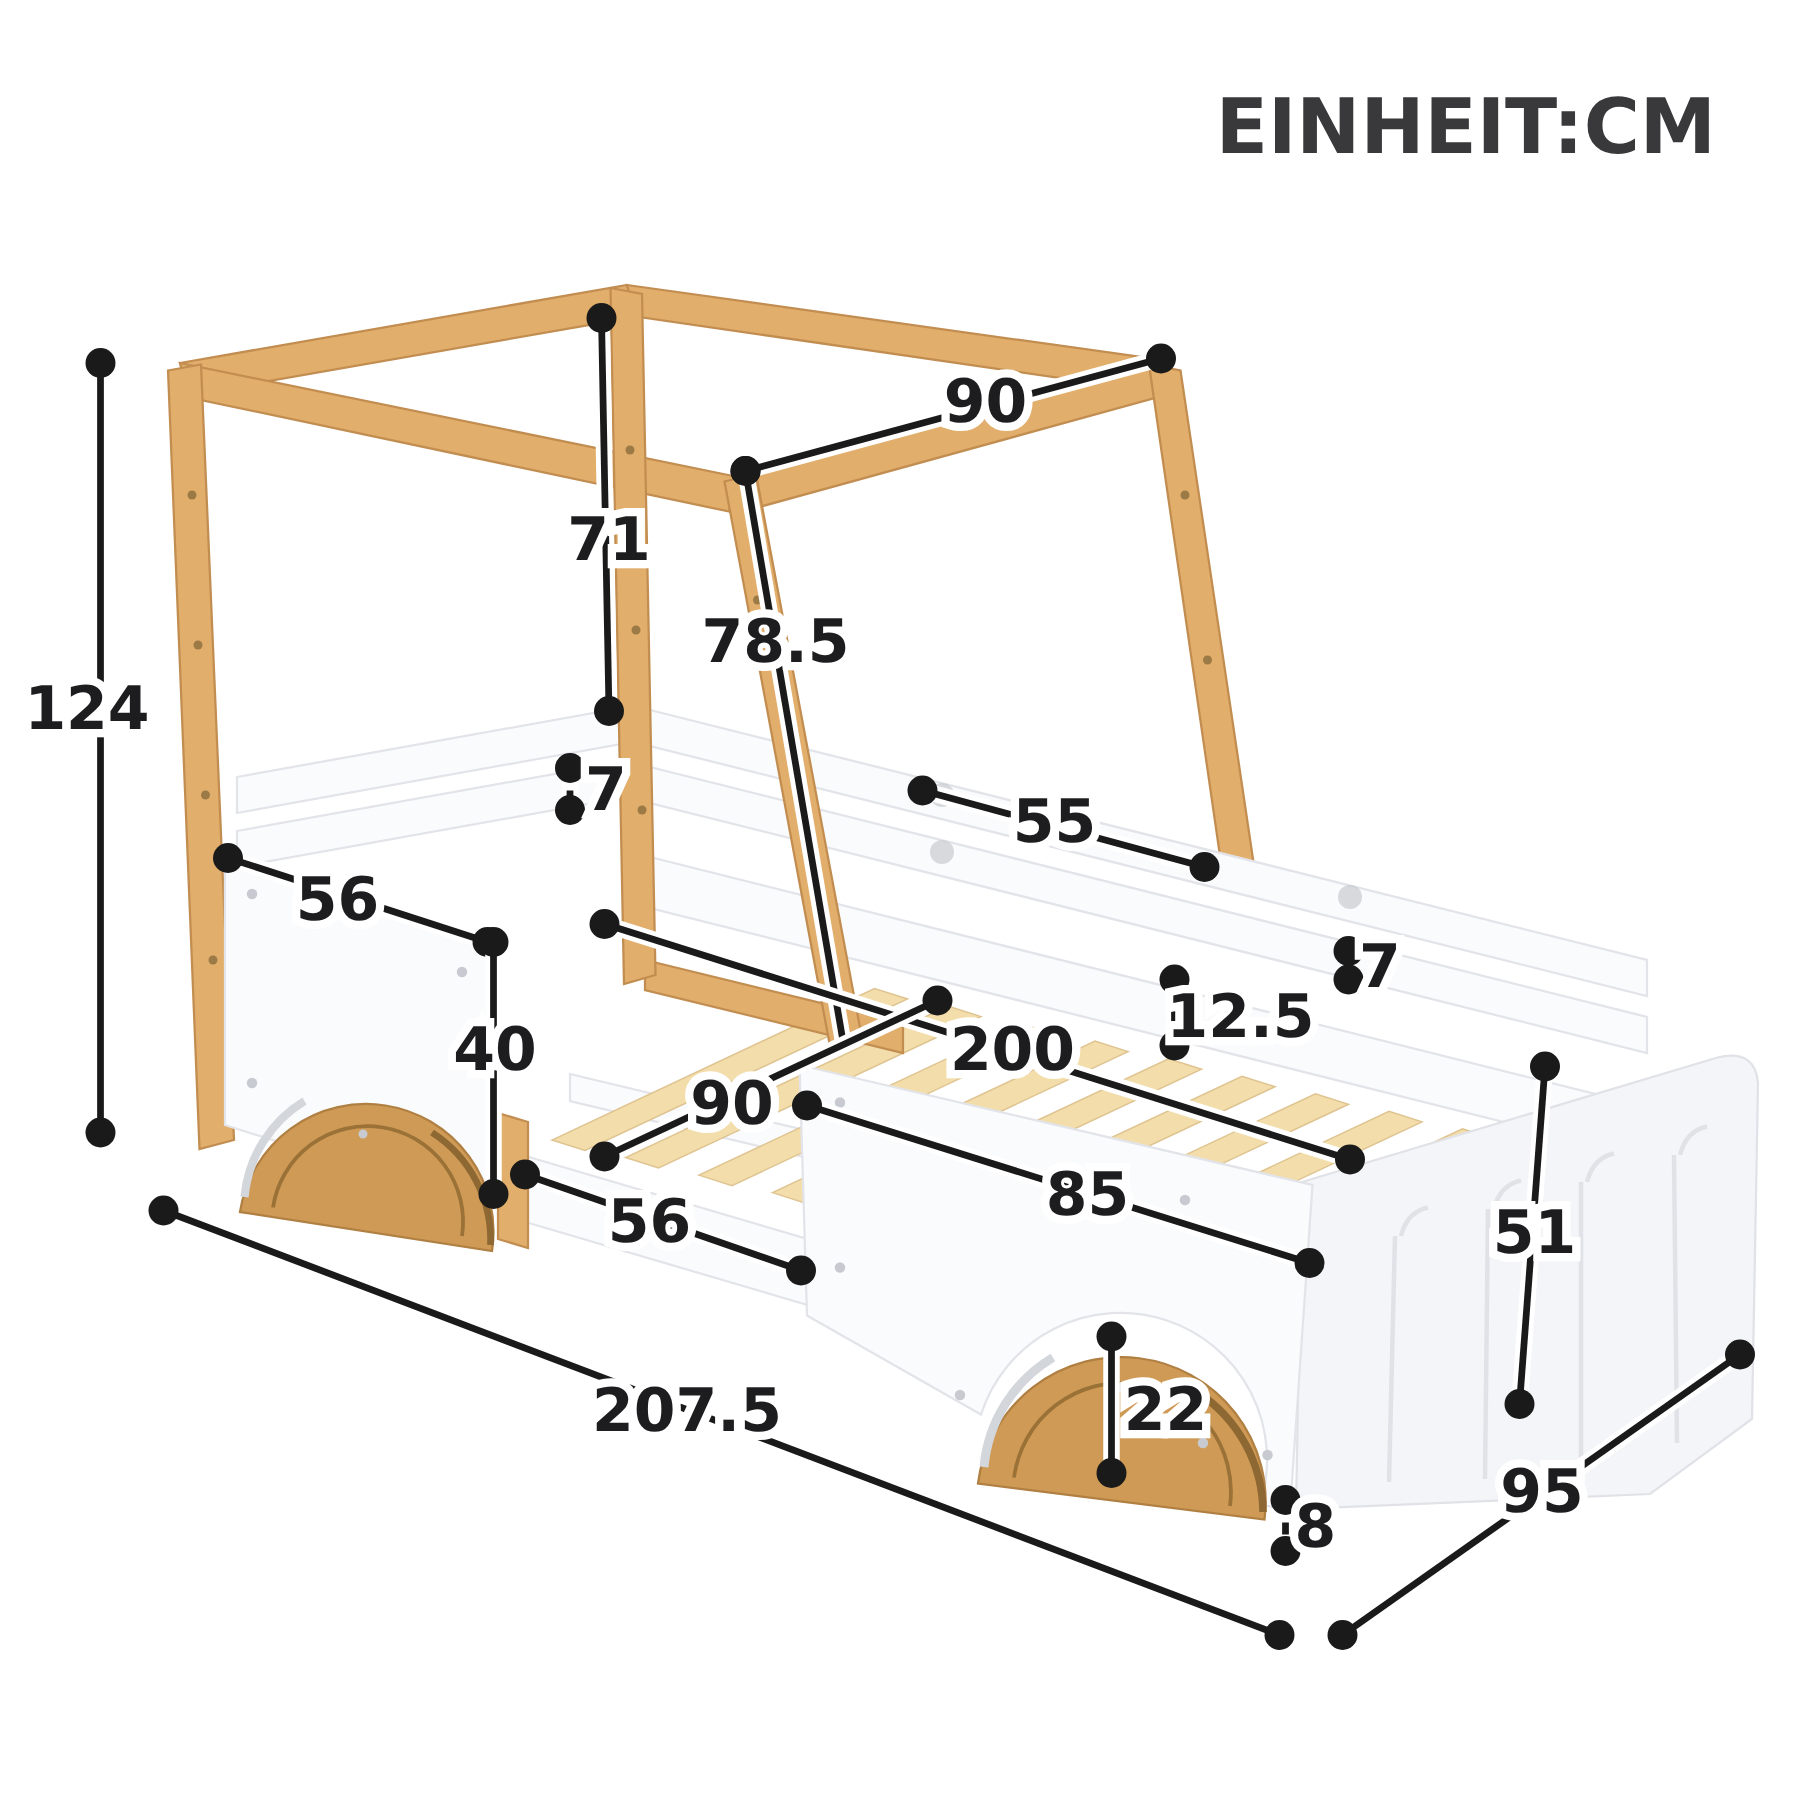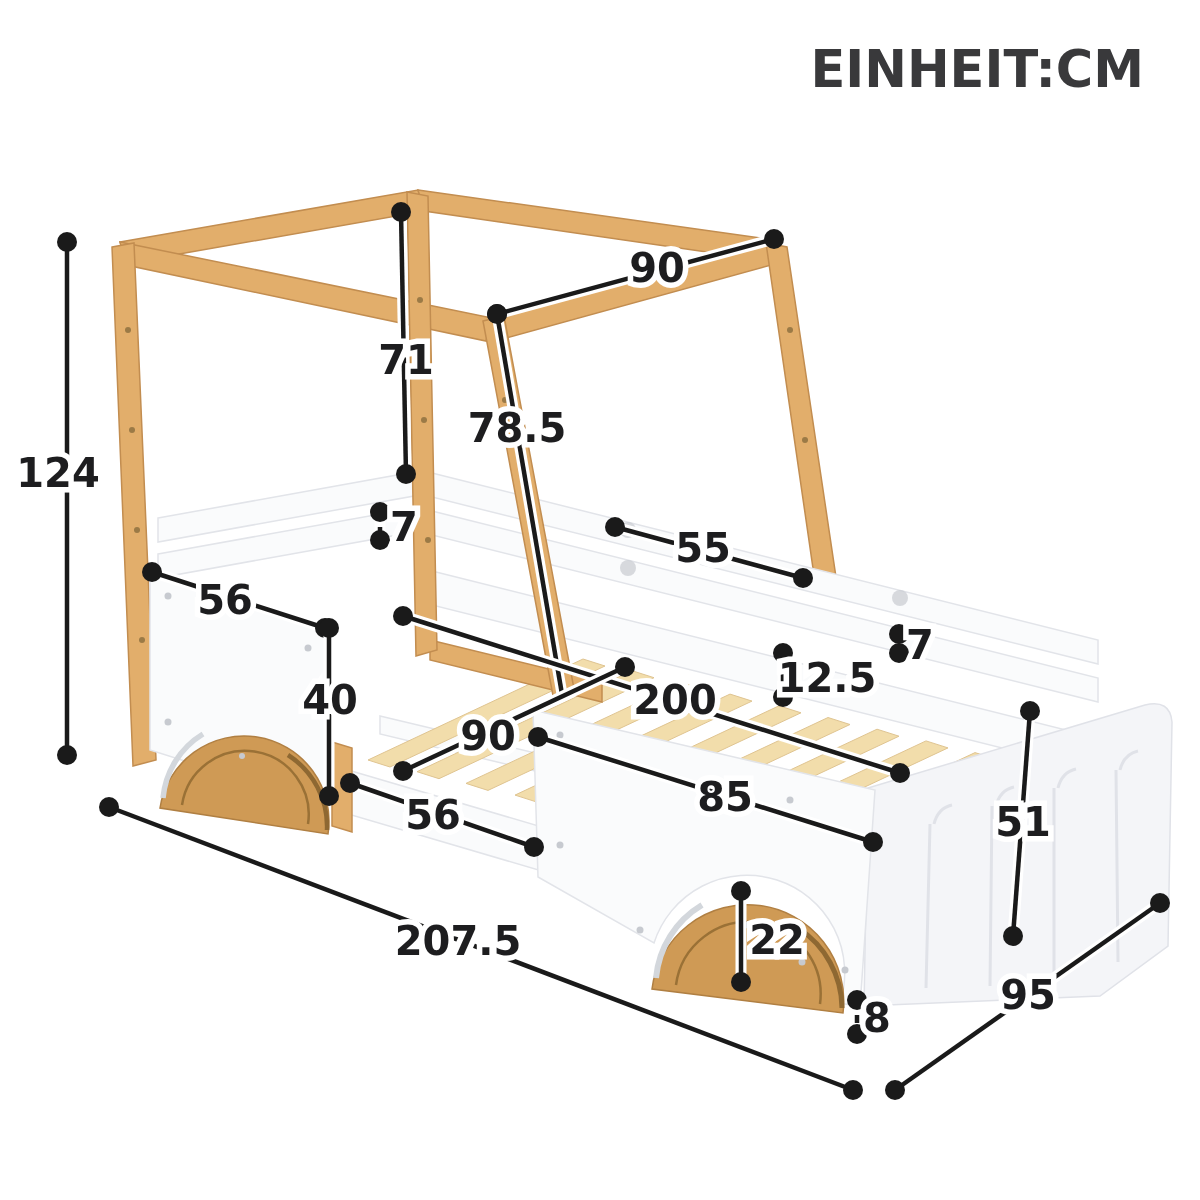--- a/index.html
+++ b/index.html
@@ -1,18 +1,18 @@
 <!DOCTYPE html>
 <html><head>
 <meta charset="utf-8">
 <style>
   html,body{margin:0;padding:0;background:#ffffff;}
   #stage{position:relative;width:1200px;height:1200px;background:#ffffff;overflow:hidden;
          font-family:"DejaVu Sans","Liberation Sans",sans-serif;}
-  #unit-title{position:absolute;top:40px;right:56px;font-size:51px;font-weight:bold;
+  #unit-title{position:absolute;top:56px;right:56px;font-size:51px;font-weight:bold;
               color:#39393b;letter-spacing:0px;font-family:"DejaVu Sans","Liberation Sans",sans-serif;}
   svg{position:absolute;left:0;top:0;}
   .wood{fill:#e2ae6b;stroke:#c28d50;stroke-width:1.5;}
   .woodDark{fill:#cf9a55;stroke:#b07f42;stroke-width:1.5;}
   .white{fill:#fafbfc;stroke:#e2e4e9;stroke-width:1.5;}
   .white2{fill:#f4f5f8;stroke:#e0e2e8;stroke-width:1.5;}
   .slat{fill:#f2ddab;stroke:#dfc491;stroke-width:1;}
   .dimline{stroke:#1a1a1a;stroke-width:4.5;fill:none;}
   .dimcase{stroke:#ffffff;stroke-width:11;fill:none;}
   .dimdot{fill:#1a1a1a;}

